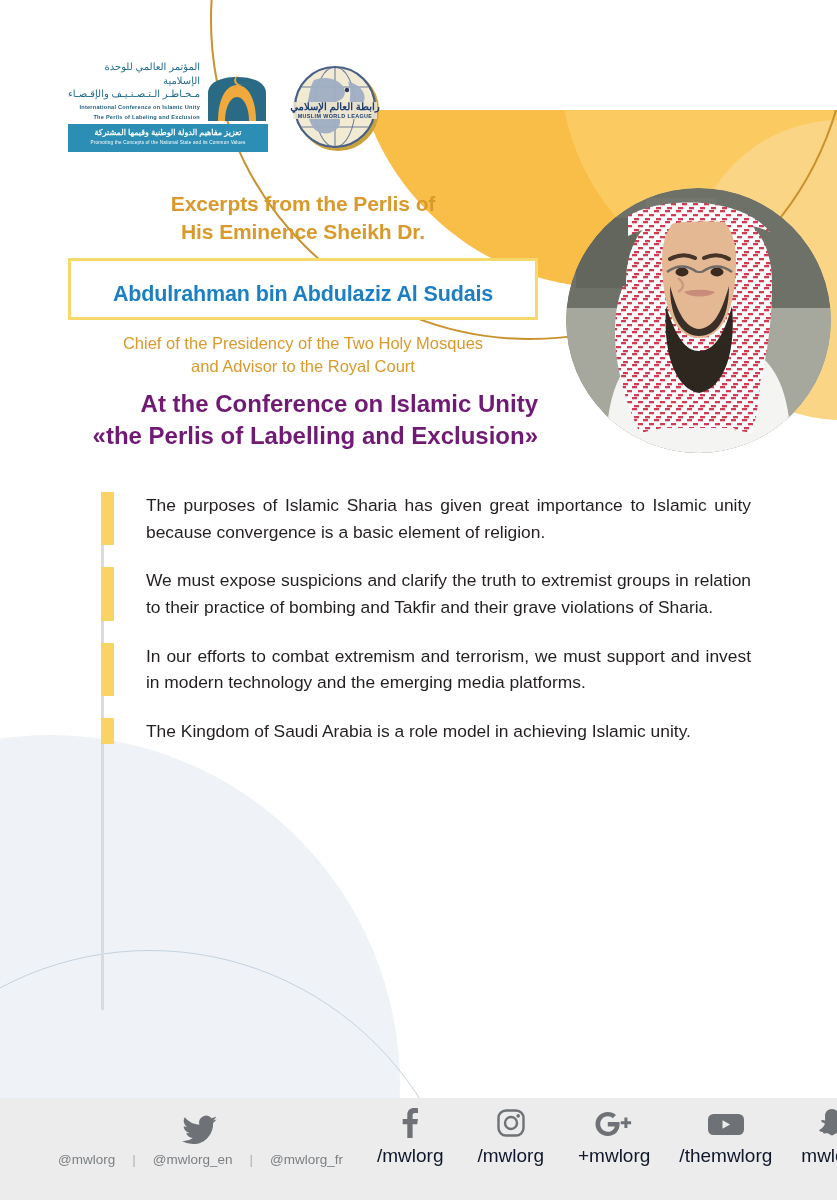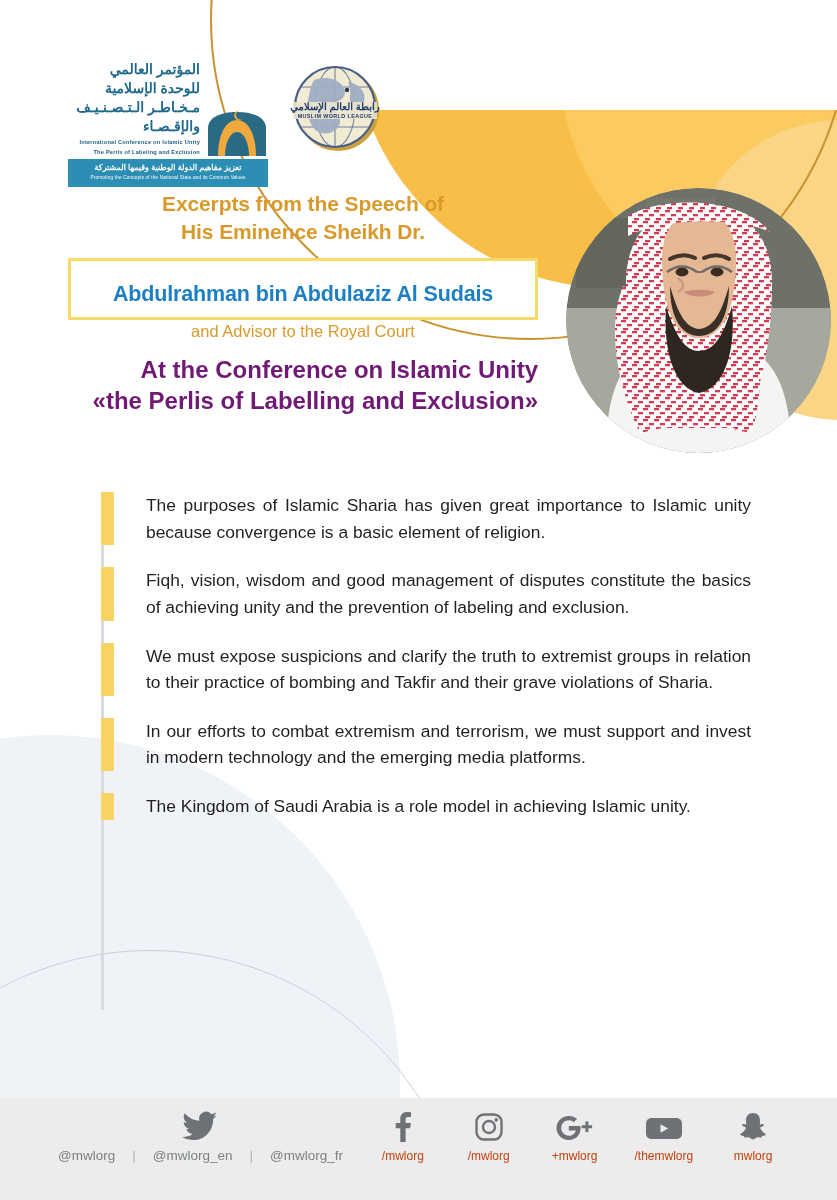--- a/index.html
+++ b/index.html
@@ -40,21 +40,21 @@
   .blue-arc {
     left:-170px; top:950px; width:640px; height:640px; border-radius:50%;
     border:1px solid #C4D2E0; background:transparent;
   }
 
   
   .logos { position:absolute; left:68px; top:60px; display:flex; align-items:flex-start; gap:18px; }
   .conf-logo { display:flex; flex-direction:column; width:200px; }
   .conf-top { display:flex; align-items:flex-end; gap:6px; }
   .conf-txt { text-align:right; flex:1; padding-bottom:2px; }
-  .conf-ar1 { font-size:14px; color:#1F6A8C; font-weight:bold; line-height:1.35; letter-spacing:.3px; }
+  .conf-ar1 { font-size:10px; color:#1F6A8C; font-weight:normal; line-height:1.35; letter-spacing:.3px; }
   .conf-en1 { font-size:5.6px; color:#1D5E7E; font-weight:bold; line-height:1.5; letter-spacing:.25px; margin-top:2px; }
   .mosque { width:62px; height:48px; flex:0 0 auto; }
   .conf-band { margin-top:1px; background:#2C8EB5; padding:4px 6px 5px; text-align:center; }
   .conf-ar2 { font-size:8px; color:#fff; font-weight:bold; line-height:1.3; }
   .conf-en2 { font-size:4.6px; color:#fff; line-height:1.5; margin-top:1px; letter-spacing:.2px; }
   .mwl-logo { width:100px; height:92px; flex:0 0 auto; margin-top:2px; }
 
   
   .portrait {
     position:absolute; left:566px; top:188px; width:265px; height:265px;
@@ -88,21 +88,21 @@
     position:absolute; left:0; bottom:0; width:837px; height:102px;
     background:#ECECEC; display:flex; align-items:center;
   }
   .foot-inner { display:flex; align-items:flex-end; width:100%; padding:0 58px 24px; }
   .tw-group { display:flex; flex-direction:column; align-items:center; width:300px; }
   .tw-icon { margin-bottom:7px; }
   .tw-handles { display:flex; align-items:center; gap:17px; color:#7C8084; font-size:13.5px; }
   .sep { color:#ADB1B5; }
   .soc { display:flex; flex-direction:column; align-items:center; margin-left:34px; width:83px; }
   .soc .ic { height:30px; display:flex; align-items:flex-end; justify-content:center; margin-bottom:7px; }
-  .soc .lb { color:#c2410c; font-size:12px; white-space:nowrap; }
+  .soc .lb { color:#0f172a; font-size:19px; white-space:nowrap; }
 </style>
 </head>
 <body>
 
 <div id="poster">
 
   <div class="deco circle-a"></div>
   <div class="deco circle-b"></div>
   <div class="deco circle-c"></div>
   <div class="deco gold-arc"></div>
@@ -180,39 +180,36 @@
         <path d="M104 71 q13 -7 25 -1 M138 70 q13 -6 25 1" fill="none" stroke="#463428" stroke-width="4" stroke-linecap="round"></path>
         <path d="M112 90 q10 8 0 14" fill="none" stroke="#C99A80" stroke-width="2.4"></path>
         <path d="M57 98 C40 140, 52 200, 74 245 L96 240 C74 200, 62 148, 62 100 Z" fill="url(#shmagh)"></path>
         <path d="M172 96 C196 132, 200 196, 186 245 L168 242 C186 200, 192 146, 176 98 Z" fill="url(#shmagh)"></path>
         <path d="M62 28 C95 8, 175 8, 204 44 C176 30, 100 28, 62 48 Z" fill="url(#shmagh)"></path>
       </g>
     </svg>
   </div>
 
   <div class="head">
-    <div class="head-line">Excerpts from the Speech of</div>
+    <div class="head-line">Excerpts from the Perlis of</div>
     <div class="head-line">His Eminence Sheikh Dr.</div>
     <div class="name-box">
       <span class="name-text">Abdulrahman bin Abdulaziz Al Sudais</span>
     </div>
+    <div class="role">Chief of the Presidency of the Two Holy Mosques</div>
     <div class="role" style="margin-top:0">and Advisor to the Royal Court</div>
     <div class="conf-line">At the Conference on Islamic Unity</div>
     <div class="conf-line" style="margin-top:0">«the Perlis of Labelling and Exclusion»</div>
   </div>
 
   <div class="quotes">
     <div class="rail"></div>
     <div class="q">
       <div class="q-bar"></div>
       <div class="q-text">The purposes of Islamic Sharia has given great importance to Islamic unity because convergence is a basic element of religion.</div>
-    </div>
-    <div class="q">
-      <div class="q-bar"></div>
-      <div class="q-text">Fiqh, vision, wisdom and good management of disputes constitute the basics of achieving unity and the prevention of labeling and exclusion.</div>
     </div>
     <div class="q">
       <div class="q-bar"></div>
       <div class="q-text">We must expose suspicions and clarify the truth to extremist groups in relation to their practice of bombing and Takfir and their grave violations of Sharia.</div>
     </div>
     <div class="q">
       <div class="q-bar"></div>
       <div class="q-text">In our efforts to combat extremism and terrorism, we must support and invest in modern technology and the emerging media platforms.</div>
     </div>
     <div class="q">

